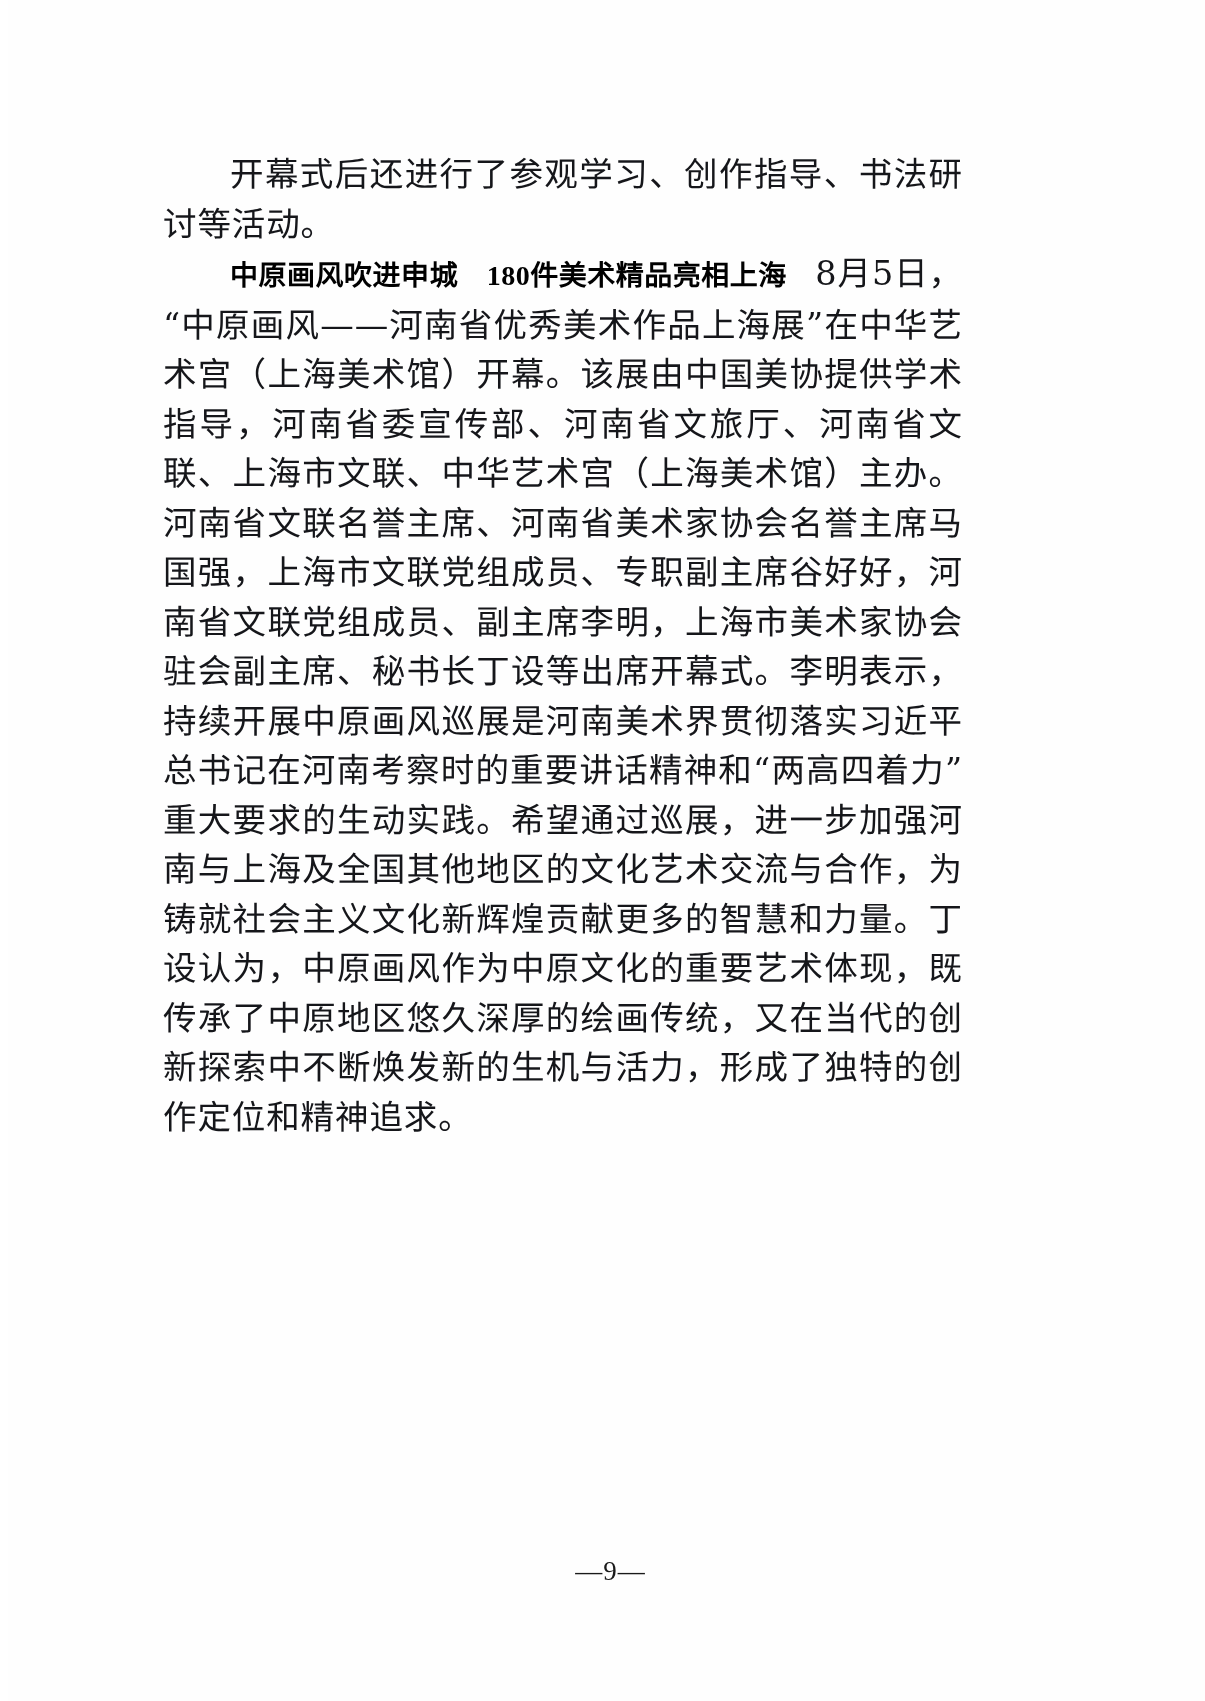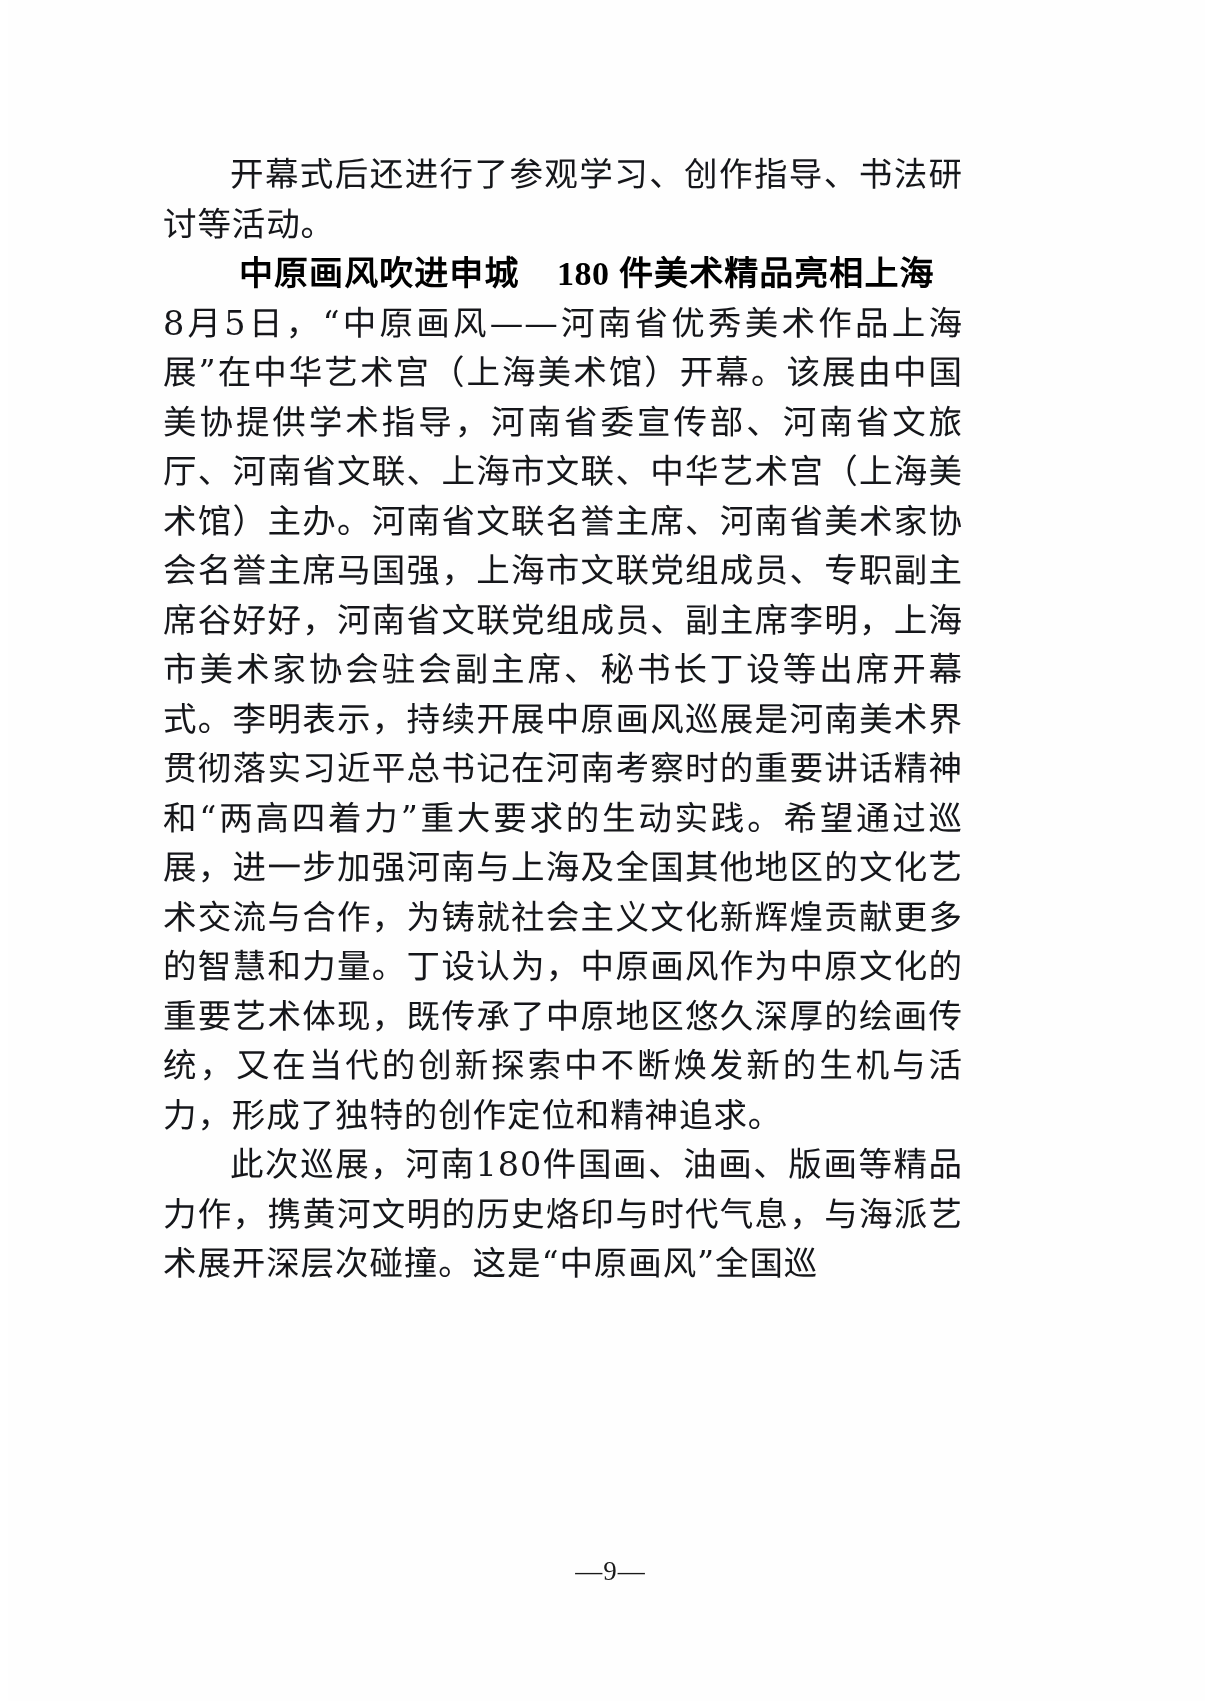--- a/index.html
+++ b/index.html
@@ -55,24 +55,23 @@
   }
 
   .gap-before {
     margin-top: 26px;
   }
 
   
   .headline-run {
     font-family: "Liberation Sans", "DejaVu Sans", sans-serif;
     font-weight: 700;
-    font-size: 34px;
+    font-size: 28px;
     letter-spacing: 0.5px;
     color: #000000;
-    margin-left: 9px;
   }
 
   .headline-gap {
     display: inline-block;
     width: 0.85em;
   }
 
   .latin {
     font-family: Liberation Serif, serif;
     letter-spacing: 0.5px;
@@ -94,19 +93,18 @@
 <body>
 
 <div class="page">
 
   <div class="content">
 
     <p class="para indent">开幕式后还进行了参观学习、创作指导、书法研讨等活动。</p>
 
     <p class="para indent gap-before"><span class="headline-run">中原画风吹进申城</span><span class="headline-gap"></span><span class="headline-run latin">180</span><span class="headline-run">件美术精品亮相上海</span><span class="headline-gap"></span><span>8月5日，“中原画风——河南省优秀美术作品上海展”在中华艺术宫（上海美术馆）开幕。该展由中国美协提供学术指导，河南省委宣传部、河南省文旅厅、河南省文联、上海市文联、中华艺术宫（上海美术馆）主办。河南省文联名誉主席、河南省美术家协会名誉主席马国强，上海市文联党组成员、专职副主席谷好好，河南省文联党组成员、副主席李明，上海市美术家协会驻会副主席、秘书长丁设等出席开幕式。李明表示，持续开展中原画风巡展是河南美术界贯彻落实习近平总书记在河南考察时的重要讲话精神和“两高四着力”重大要求的生动实践。希望通过巡展，进一步加强河南与上海及全国其他地区的文化艺术交流与合作，为铸就社会主义文化新辉煌贡献更多的智慧和力量。丁设认为，中原画风作为中原文化的重要艺术体现，既传承了中原地区悠久深厚的绘画传统，又在当代的创新探索中不断焕发新的生机与活力，形成了独特的创作定位和精神追求。</span></p>
 
-    <p class="para indent">此次巡展，河南180件国画、油画、版画等精品力作，携黄河文明的历史烙印与时代气息，与海派艺术展开深层次碰撞。这是“中原画风”全国巡</p>
 
   </div>
 
   <div class="footer">—9—</div>
 
 </div>
 
 </body></html>

